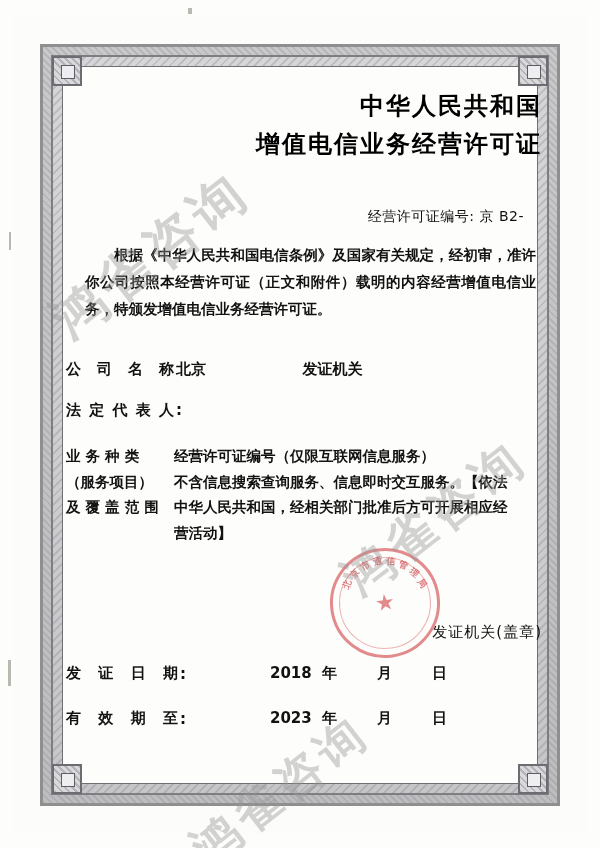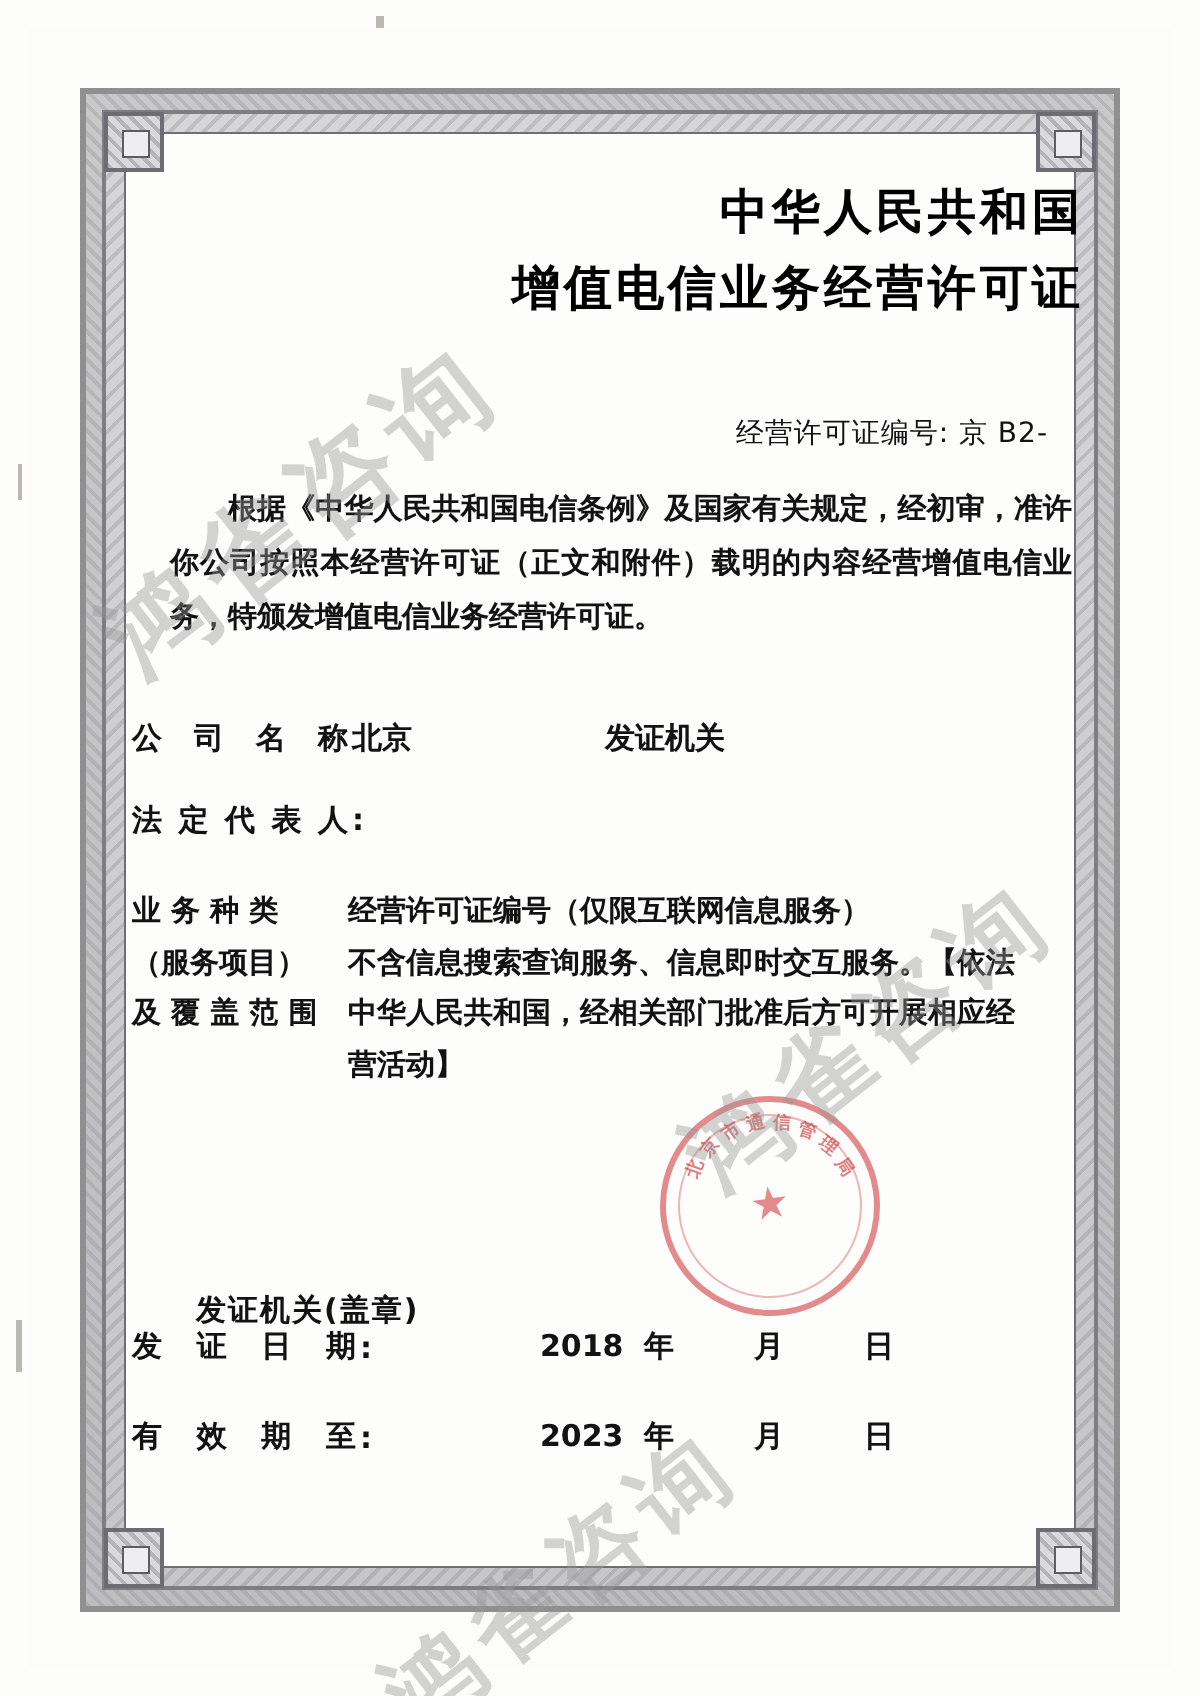--- a/index.html
+++ b/index.html
@@ -193,24 +193,24 @@
     text-align: center;
   }
   .scope-label div.tight { letter-spacing: 0; }
   .scope-value {
     flex: 1 1 auto;
     text-align: justify;
     padding-right: 2px;
   }
 
   .issuer {
-    margin-top: 100px;
-    text-align: left;
+    margin-top: 77px;
+    text-align: right;
     font-size: 15px;
-    font-weight: bold;
+    font-weight: normal;
     letter-spacing: 1px;
     padding-left: 40px;
   }
 
   .dates {
     position: absolute;
     left: 8px;
     right: 0;
     bottom: 34px;
   }

